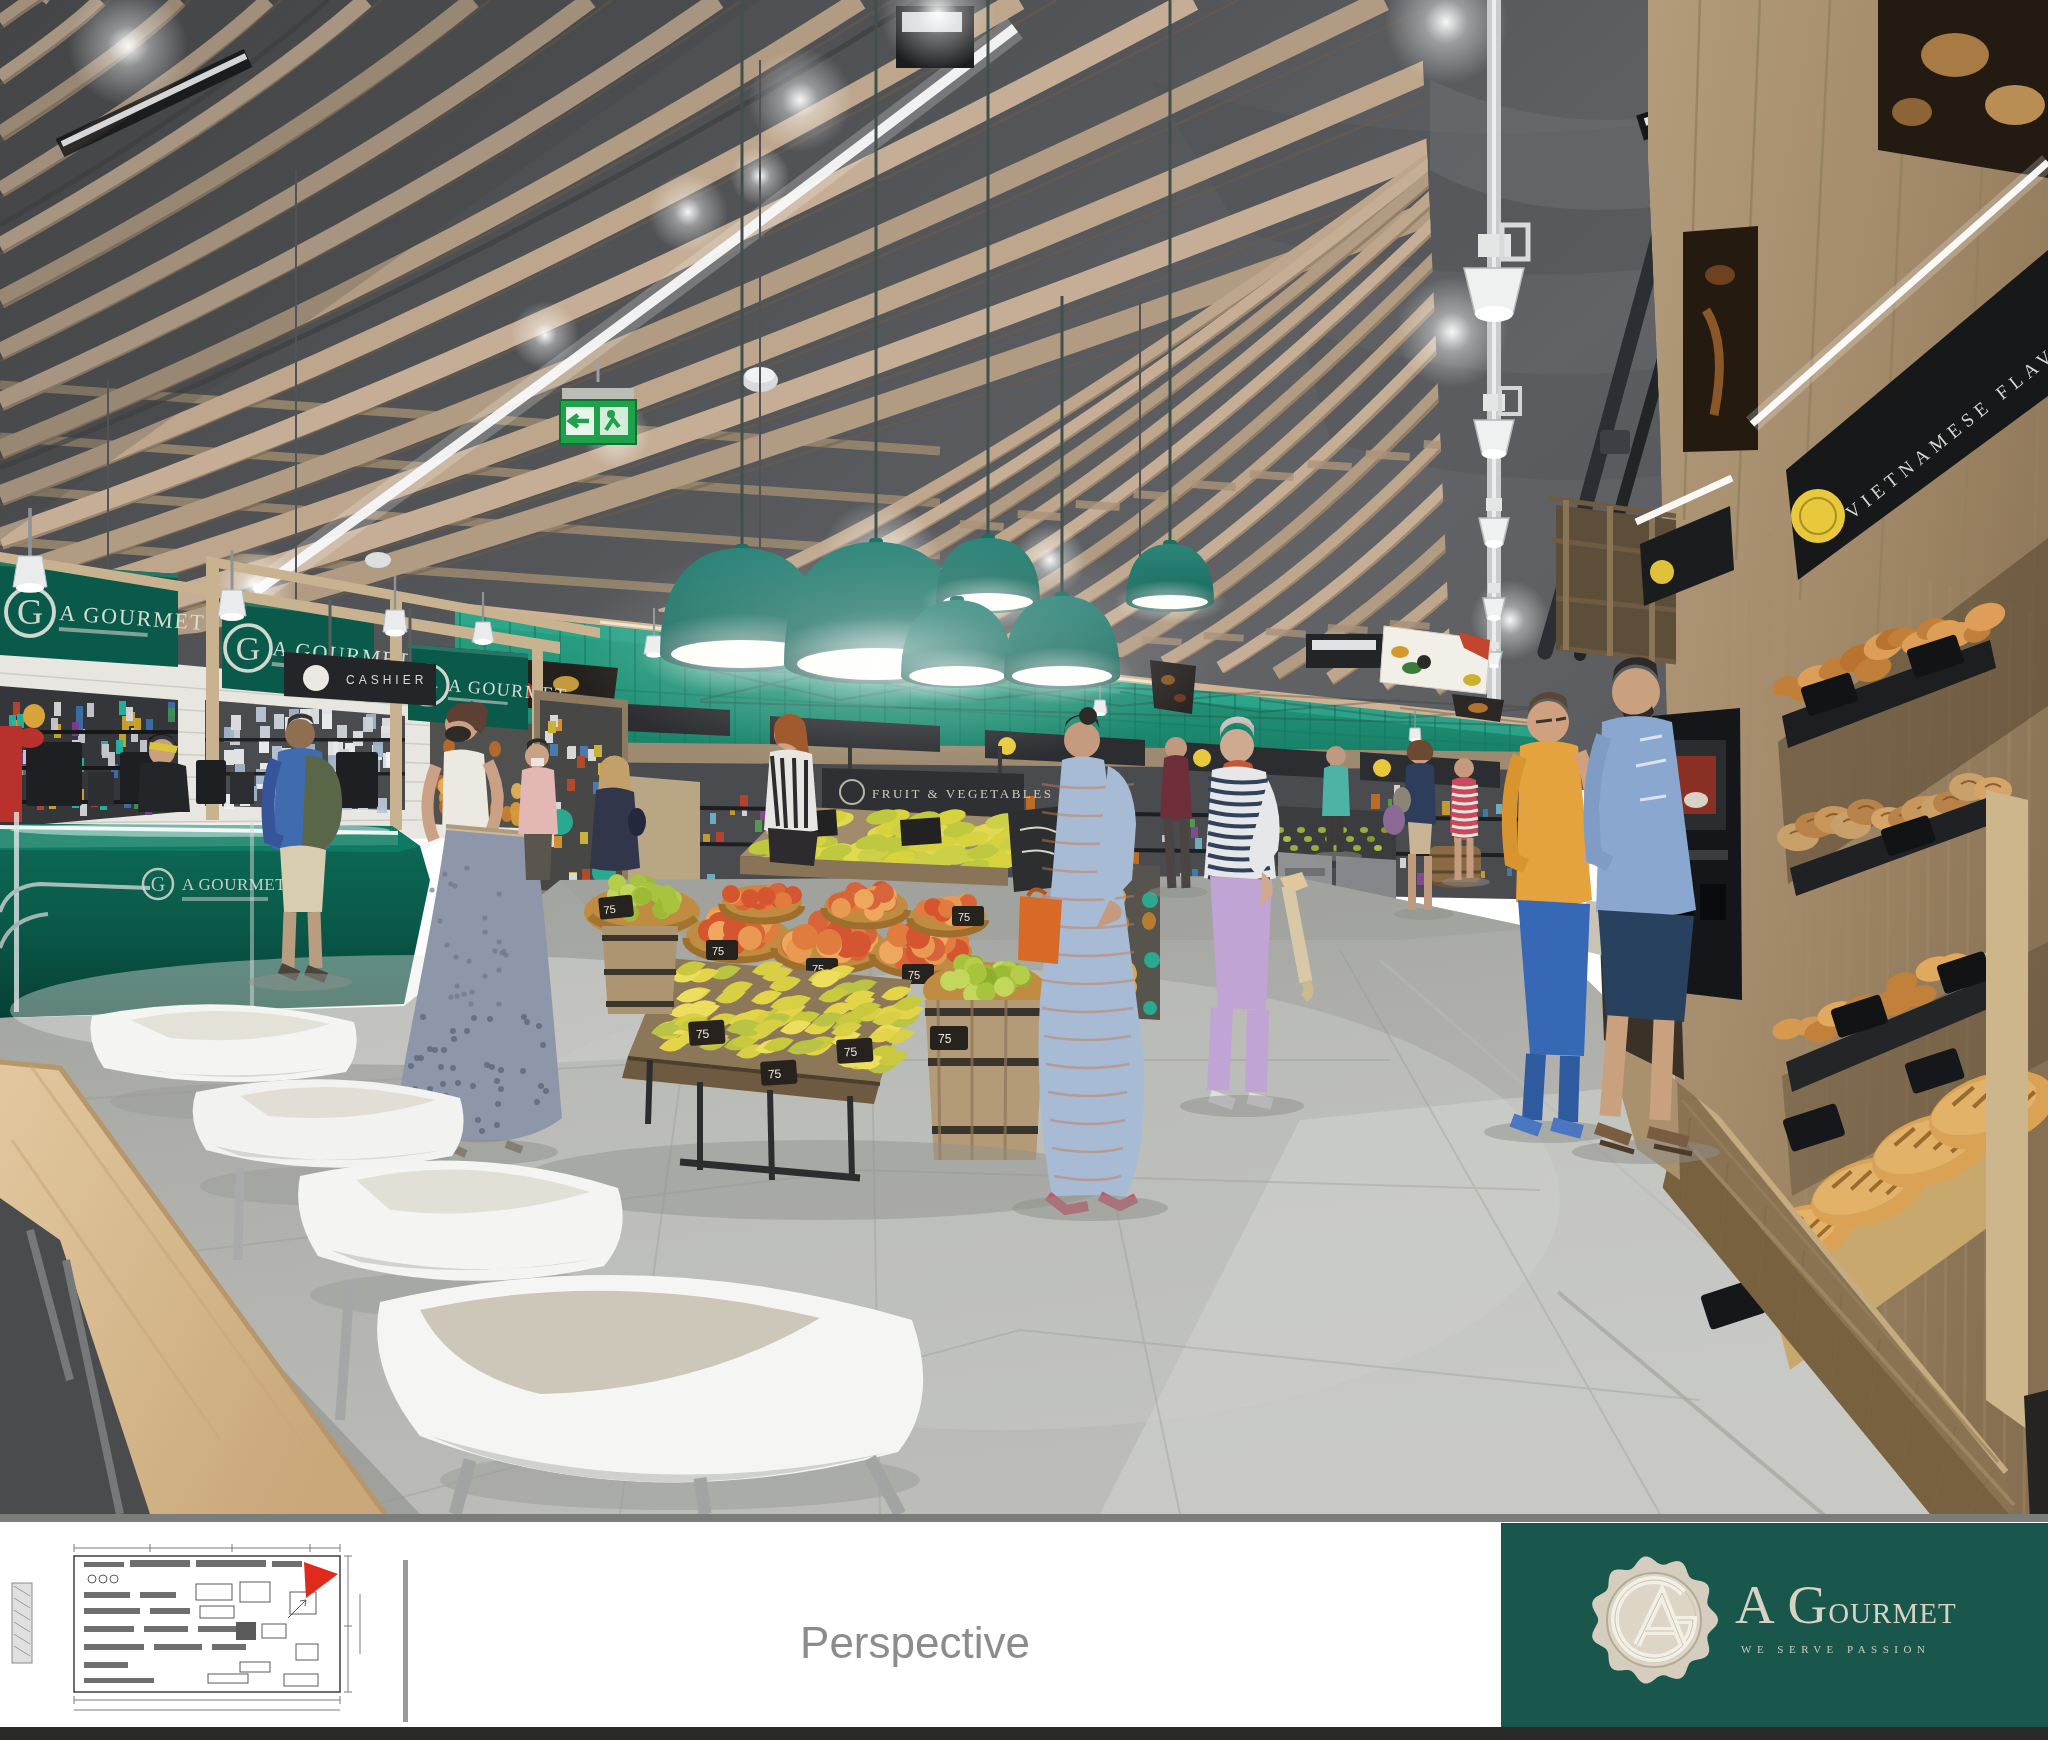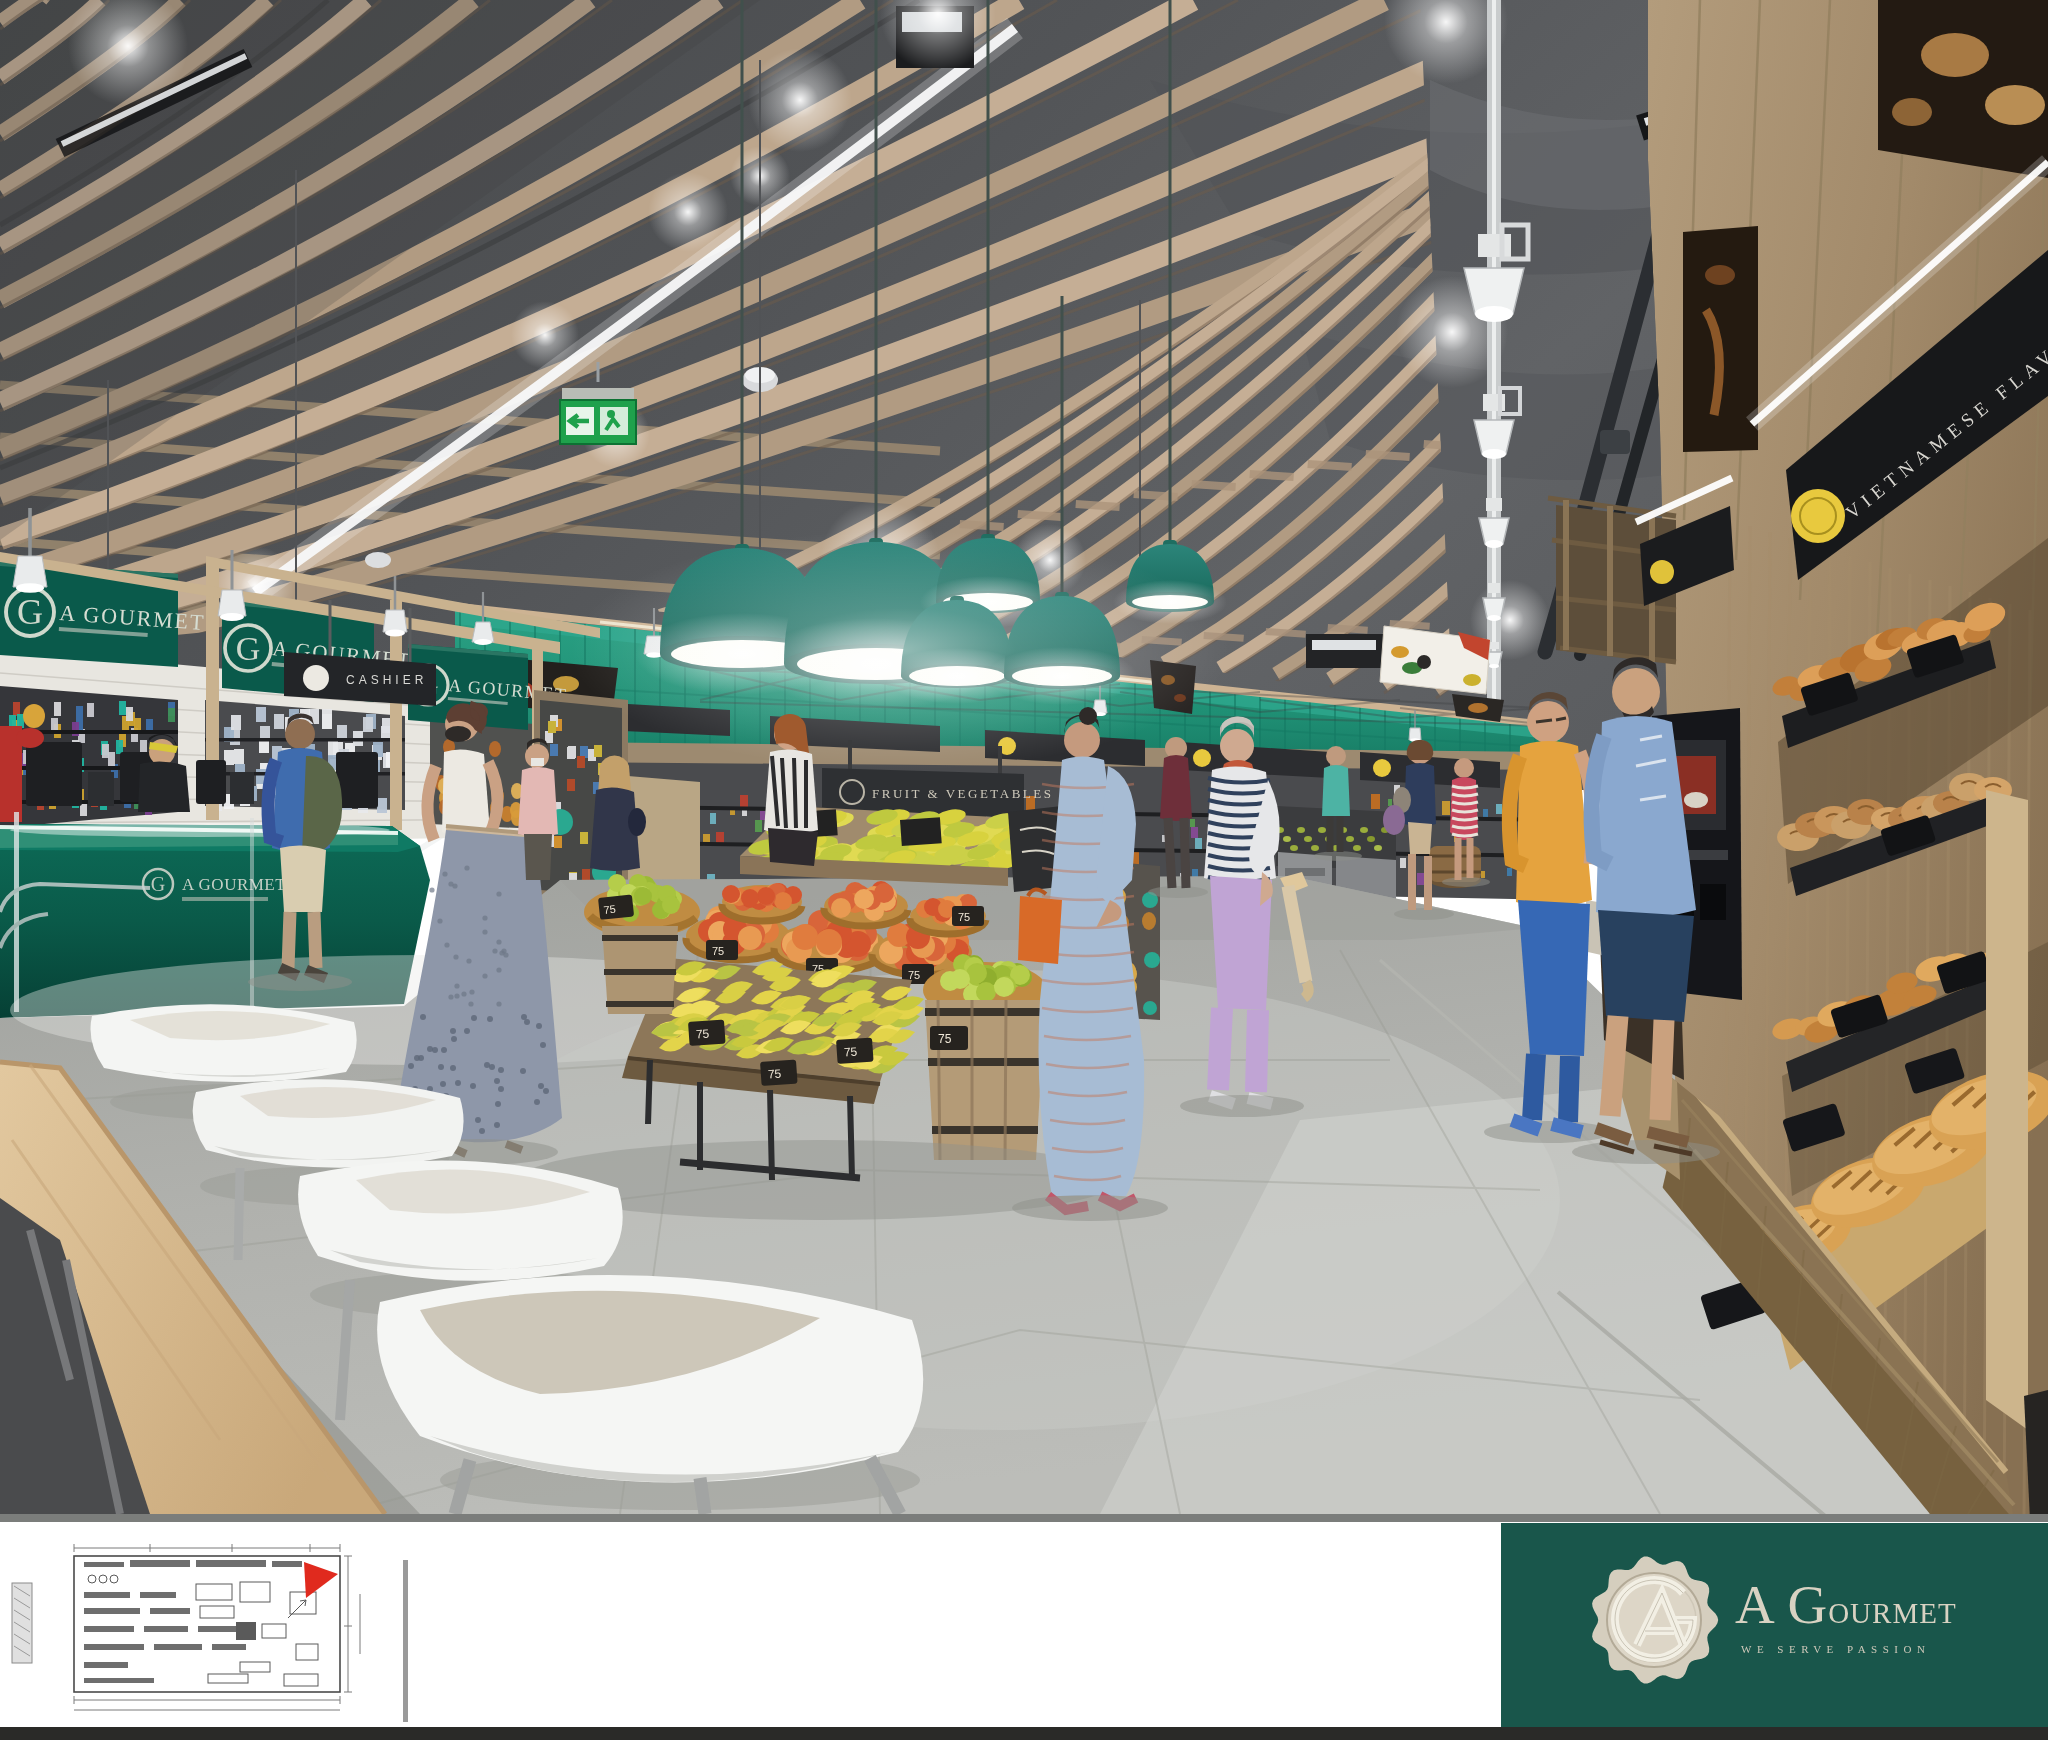--- a/index.html
+++ b/index.html
@@ -1942,20 +1942,21 @@
 <rect x="284" y="140" width="34" height="12" fill="none" stroke="#5a5a5a"></rect>
 </g>
 
 <polygon points="304,28 338,40 306,64" fill="#e02a1e"></polygon>
 <path d="M306,66 l-18,18 M306,66 l-6,1 M306,66 l-1,6" stroke="#5a5a5a" fill="none"></path>
 </g>
 </svg>
 
 <div style="position:absolute;left:403px;top:38px;width:5px;height:162px;background:#9a9a9a"></div>
 
+<div style="position:absolute;left:700px;top:96px;width:430px;text-align:center;font-family:'Liberation Sans',sans-serif;font-size:44px;color:#8c8c8c">Perspective</div>
 
 <div style="position:absolute;left:1501px;top:1px;width:547px;height:204px;background:#19564b">
 <svg width="150" height="150" viewBox="0 0 150 150" style="position:absolute;left:78px;top:22px">
 
 <path d="M139.2,75.0L138.4,78.3L136.4,81.5L133.6,84.3L130.9,86.9L129.0,89.5L128.3,92.3L128.5,95.6L129.4,99.2L130.2,103.1L130.1,106.8L128.8,110.0L126.3,112.3L122.8,113.7L118.9,114.6L115.3,115.3L112.4,116.5L110.3,118.6L108.8,121.5L107.6,125.1L106.1,128.8L103.9,131.8L101.1,133.6L97.7,134.1L93.9,133.3L90.2,131.9L86.8,130.6L83.7,130.2L80.9,130.9L78.0,132.6L75.0,135.0L71.7,137.2L68.3,138.5L65.0,138.4L61.9,136.7L59.2,134.0L56.9,130.8L54.7,128.0L52.3,126.0L49.5,125.1L46.1,125.1L42.2,125.5L38.3,125.5L34.8,124.7L32.1,122.6L30.5,119.5L29.8,115.7L29.5,111.8L29.2,108.3L28.2,105.4L26.2,103.2L23.2,101.4L19.8,99.6L16.5,97.4L14.1,94.8L13.1,91.6L13.6,88.1L15.1,84.5L17.0,81.1L18.6,78.0L19.2,75.0L18.6,72.0L17.0,68.9L15.1,65.5L13.6,61.9L13.1,58.4L14.1,55.2L16.5,52.6L19.8,50.4L23.2,48.6L26.2,46.8L28.2,44.6L29.2,41.7L29.5,38.2L29.8,34.3L30.5,30.5L32.1,27.4L34.8,25.3L38.3,24.5L42.2,24.5L46.0,24.9L49.5,24.9L52.3,24.0L54.7,22.0L56.9,19.2L59.2,16.0L61.9,13.3L65.0,11.6L68.3,11.5L71.7,12.8L75.0,15.0L78.0,17.4L80.9,19.1L83.7,19.8L86.8,19.4L90.2,18.1L93.9,16.7L97.7,15.9L101.1,16.4L103.9,18.2L106.0,21.2L107.6,24.9L108.8,28.5L110.3,31.4L112.4,33.5L115.3,34.7L118.9,35.4L122.8,36.3L126.3,37.7L128.8,40.0L130.1,43.2L130.2,46.9L129.4,50.8L128.5,54.4L128.3,57.7L129.0,60.5L130.9,63.1L133.6,65.7L136.4,68.5L138.4,71.7L139.2,75.0Z" fill="#d5cebe"></path>
 <circle cx="75" cy="75" r="48" fill="#ddd6c7"></circle>
 <circle cx="75" cy="75" r="47" fill="none" stroke="#b3aa97" stroke-width="2"></circle>
 <circle cx="75" cy="75" r="42" fill="none" stroke="#cfc8b8" stroke-width="1.5"></circle>
 <path d="M104,48 A39,39 0 1 0 114,75 L92,75" fill="none" stroke="#f2efe4" stroke-width="8"></path>
 <path d="M104,48 A39,39 0 1 0 114,75 L92,75" fill="none" stroke="#9a917e" stroke-width="0.8" opacity="0.6"></path>

